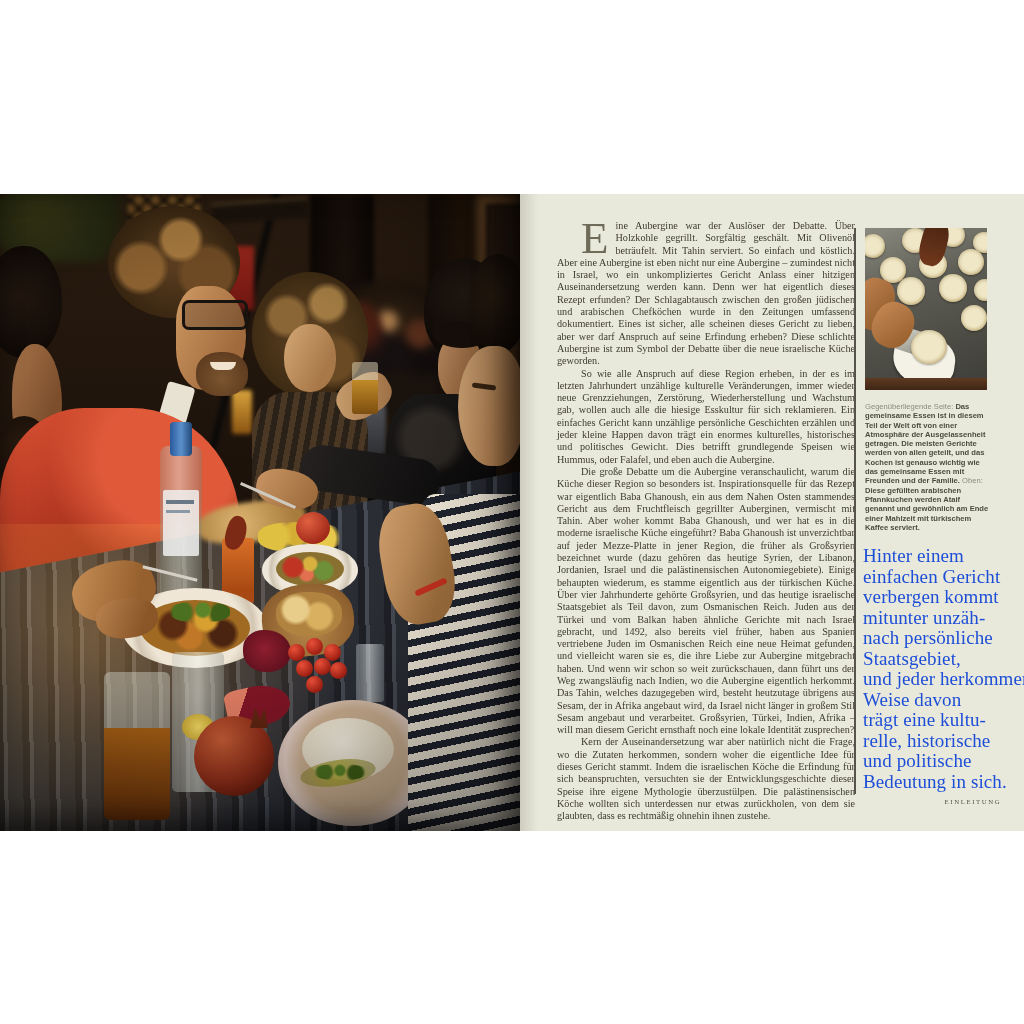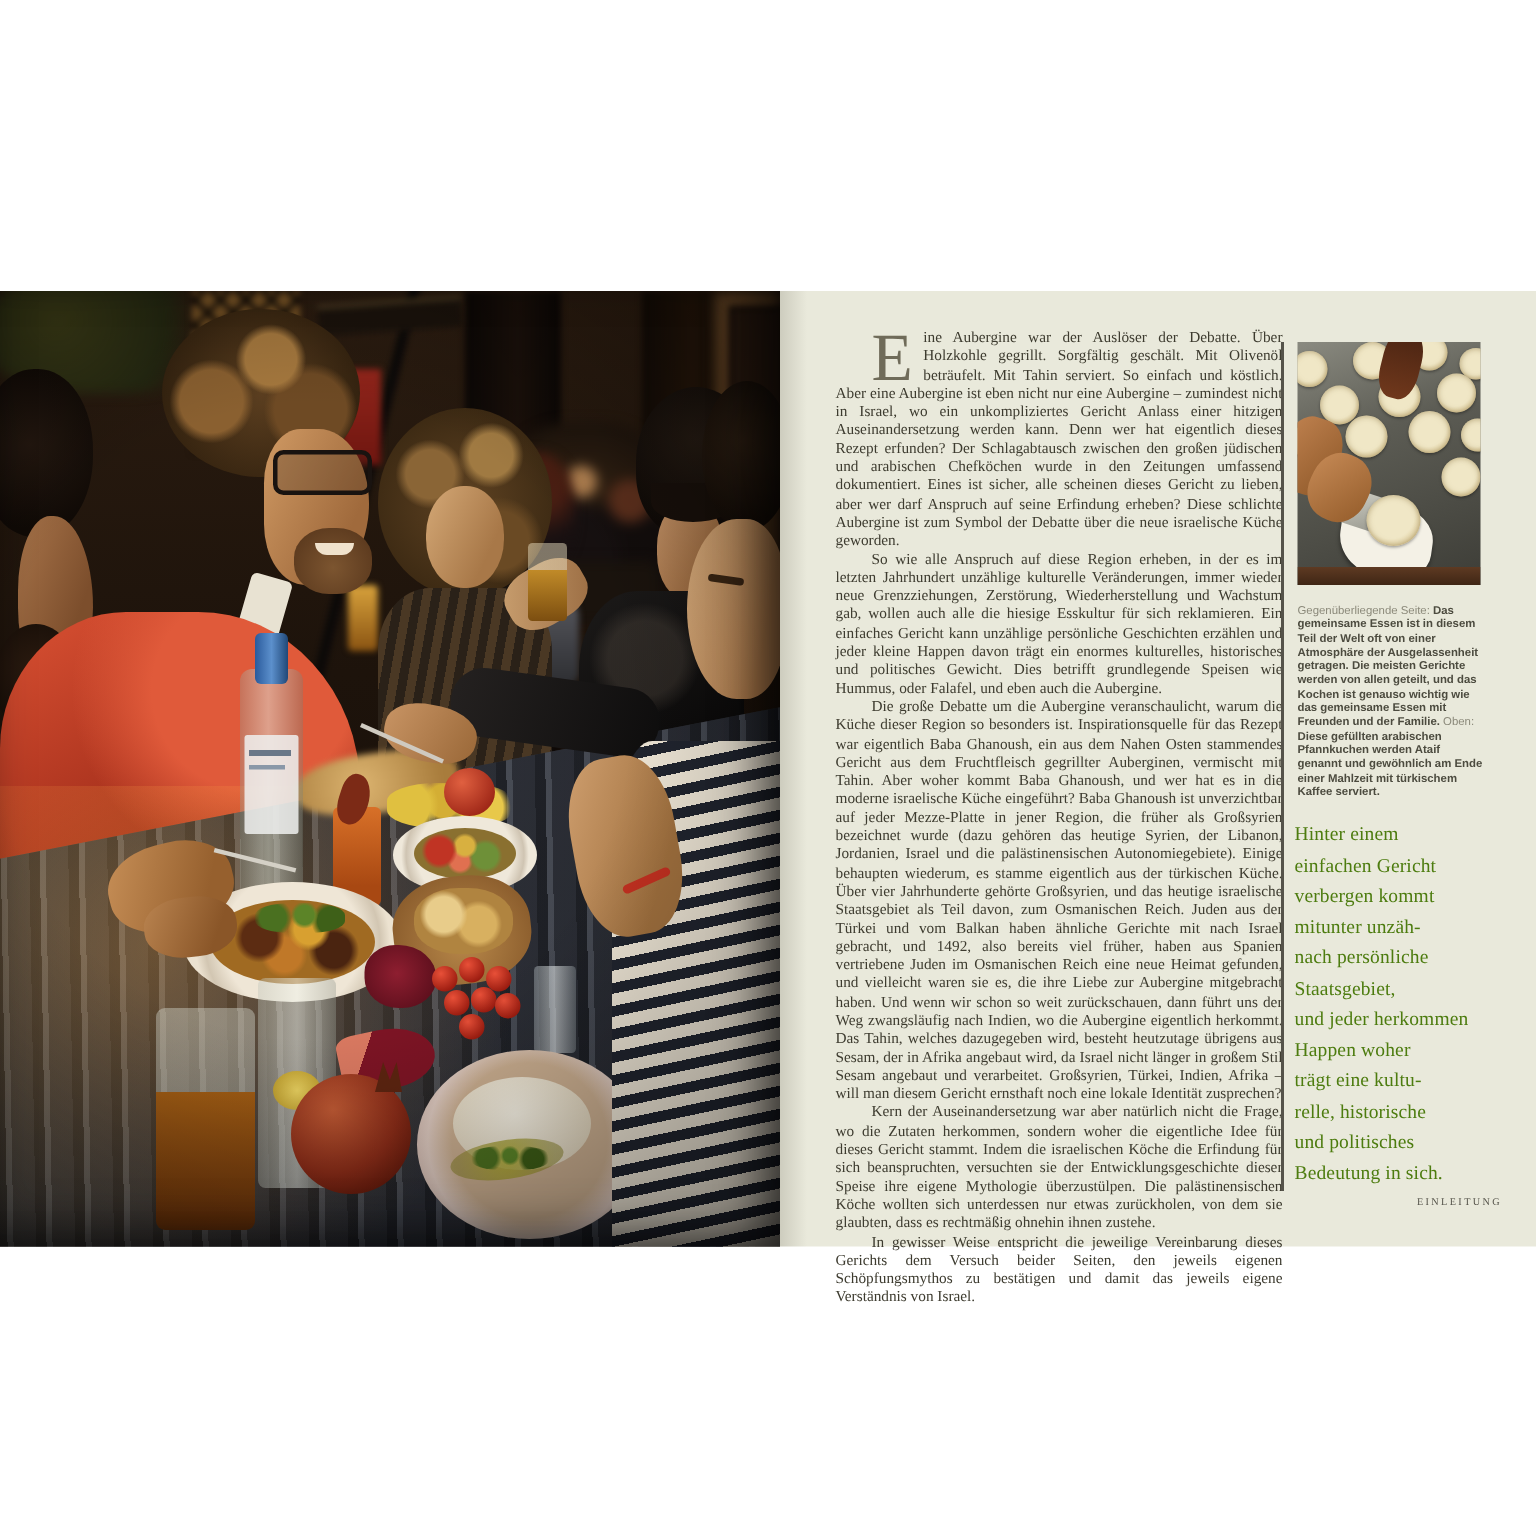--- a/index.html
+++ b/index.html
@@ -235,21 +235,21 @@
   .mp-parchment{left:28px;top:108px;width:62px;height:50px;border-radius:20% 45% 40% 55%;
     background:#f4f1e6;transform:rotate(8deg);box-shadow:0 2px 3px rgba(0,0,0,.4);}
   .mp-wood{left:0;top:150px;width:122px;height:13px;background:linear-gradient(180deg,#5e3a22,#3c2414);}
 
   .caption{position:absolute;left:345px;top:208px;width:126px;
     font-family:"Liberation Sans","DejaVu Sans",sans-serif;font-size:7.6px;line-height:9.3px;color:#4c4b3f;}
   .cap-label{color:#8b897a;font-weight:400;}
   .cap-bold{font-weight:700;}
 
   .quote{position:absolute;left:343px;top:352px;width:158px;
-    font-size:13px;line-height:20.5px;color:#4d7c0f;letter-spacing:0.1px;}
+    font-size:19px;line-height:20.5px;color:#1d4ed8;letter-spacing:0.1px;}
   .quote div{white-space:nowrap;}
 
   .folio{position:absolute;left:398px;top:604px;width:110px;text-align:center;
     font-size:6.8px;letter-spacing:1.6px;color:#55534a;font-family:"Liberation Serif",serif;}
 </style>
 </head>
 <body>
 
 <div class="canvas">
   <div class="spread">
@@ -350,21 +350,20 @@
     </div>
 
     <div class="page">
       <div class="page-gutter"></div>
 
       <div class="main-col">
         <p><span class="dropcap">E</span><span>ine Aubergine war der Auslöser der Debatte. Über Holzkohle gegrillt. Sorgfältig geschält. Mit Olivenöl beträufelt. Mit Tahin serviert. So einfach und köstlich. Aber eine Aubergine ist eben nicht nur eine Aubergine – zumindest nicht in Israel, wo ein unkompliziertes Gericht Anlass einer hitzigen Auseinandersetzung werden kann. Denn wer hat eigentlich dieses Rezept erfunden? Der Schlagabtausch zwischen den großen jüdischen und arabischen Chefköchen wurde in den Zeitungen umfassend dokumentiert. Eines ist sicher, alle scheinen dieses Gericht zu lieben, aber wer darf Anspruch auf seine Erfindung erheben? Diese schlichte Aubergine ist zum Symbol der Debatte über die neue israelische Küche geworden.</span></p>
         <p class="ind">So wie alle Anspruch auf diese Region erheben, in der es im letzten Jahrhundert unzählige kulturelle Veränderungen, immer wieder neue Grenzziehungen, Zerstörung, Wiederherstellung und Wachstum gab, wollen auch alle die hiesige Esskultur für sich reklamieren. Ein einfaches Gericht kann unzählige persönliche Geschichten erzählen und jeder kleine Happen davon trägt ein enormes kulturelles, historisches und politisches Gewicht. Dies betrifft grundlegende Speisen wie Hummus, oder Falafel, und eben auch die Aubergine.</p>
         <p class="ind">Die große Debatte um die Aubergine veranschaulicht, warum die Küche dieser Region so besonders ist. Inspirationsquelle für das Rezept war eigentlich Baba Ghanoush, ein aus dem Nahen Osten stammendes Gericht aus dem Fruchtfleisch gegrillter Auberginen, vermischt mit Tahin. Aber woher kommt Baba Ghanoush, und wer hat es in die moderne israelische Küche eingeführt? Baba Ghanoush ist unverzichtbar auf jeder Mezze-Platte in jener Region, die früher als Großsyrien bezeichnet wurde (dazu gehören das heutige Syrien, der Libanon, Jordanien, Israel und die palästinensischen Autonomiegebiete). Einige behaupten wiederum, es stamme eigentlich aus der türkischen Küche. Über vier Jahrhunderte gehörte Großsyrien, und das heutige israelische Staatsgebiet als Teil davon, zum Osmanischen Reich. Juden aus der Türkei und vom Balkan haben ähnliche Gerichte mit nach Israel gebracht, und 1492, also bereits viel früher, haben aus Spanien vertriebene Juden im Osmanischen Reich eine neue Heimat gefunden, und vielleicht waren sie es, die ihre Liebe zur Aubergine mitgebracht haben. Und wenn wir schon so weit zurückschauen, dann führt uns der Weg zwangsläufig nach Indien, wo die Aubergine eigentlich herkommt. Das Tahin, welches dazugegeben wird, besteht heutzutage übrigens aus Sesam, der in Afrika angebaut wird, da Israel nicht länger in großem Stil Sesam angebaut und verarbeitet. Großsyrien, Türkei, Indien, Afrika – will man diesem Gericht ernsthaft noch eine lokale Identität zusprechen?</p>
         <p class="ind">Kern der Auseinandersetzung war aber natürlich nicht die Frage, wo die Zutaten herkommen, sondern woher die eigentliche Idee für dieses Gericht stammt. Indem die israelischen Köche die Erfindung für sich beanspruchten, versuchten sie der Entwicklungsgeschichte dieser Speise ihre eigene Mythologie überzustülpen. Die palästinensischen Köche wollten sich unterdessen nur etwas zurückholen, von dem sie glaubten, dass es rechtmäßig ohnehin ihnen zustehe.</p>
-        <p class="ind">In gewisser Weise entspricht die jeweilige Vereinbarung dieses Gerichts dem Versuch beider Seiten, den jeweils eigenen Schöpfungsmythos zu bestätigen und damit das jeweils eigene Verständnis von Israel.</p>
       </div>
 
       <div class="vrule"></div>
 
       <div class="mini-photo" role="img" aria-label="Ataif-Pfannkuchen auf einer dunklen Backplatte, eine Hand hebt einen Pfannkuchen mit einem Spatel an">
         <div class="a pan" style="left:-4px;top:6px;width:24px;height:24px;"></div>
         <div class="a pan" style="left:37px;top:0px;width:26px;height:25px;"></div>
         <div class="a pan" style="left:76px;top:-5px;width:24px;height:24px;"></div>
         <div class="a pan" style="left:108px;top:4px;width:22px;height:21px;"></div>
         <div class="a pan" style="left:15px;top:29px;width:26px;height:26px;"></div>
@@ -388,24 +387,24 @@
       <div class="caption"><span class="cap-label">Gegenüberliegende Seite:</span> <span class="cap-bold">Das gemeinsame Essen ist in diesem Teil der Welt oft von einer Atmosphäre der Ausgelassenheit getragen. Die meisten Gerichte werden von allen geteilt, und das Kochen ist genauso wichtig wie das gemeinsame Essen mit Freunden und der Familie.</span> <span class="cap-label">Oben:</span> <span class="cap-bold">Diese gefüllten arabischen Pfannkuchen werden Ataif genannt und gewöhnlich am Ende einer Mahlzeit mit türkischem Kaffee serviert.</span></div>
 
       <div class="quote">
         <div>Hinter einem</div>
         <div>einfachen Gericht</div>
         <div>verbergen kommt</div>
         <div>mitunter unzäh-</div>
         <div>nach persönliche</div>
         <div>Staatsgebiet,</div>
         <div>und jeder herkommen</div>
-        <div>Happen woher</div>
+        <div>Weise davon</div>
         <div>trägt eine kultu-</div>
         <div>relle, historische</div>
-        <div>und politisches</div>
+        <div>und politische</div>
         <div>Bedeutung in sich.</div>
       </div>
 
       <div class="folio">EINLEITUNG</div>
     </div>
 
   </div>
 </div>
 
 </body></html>

